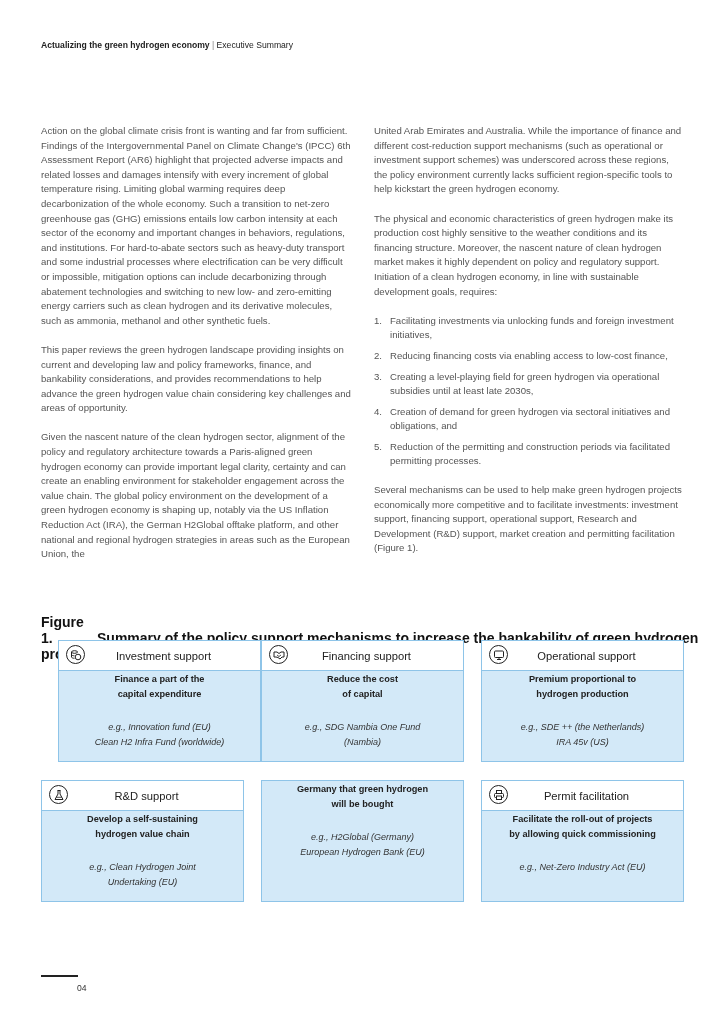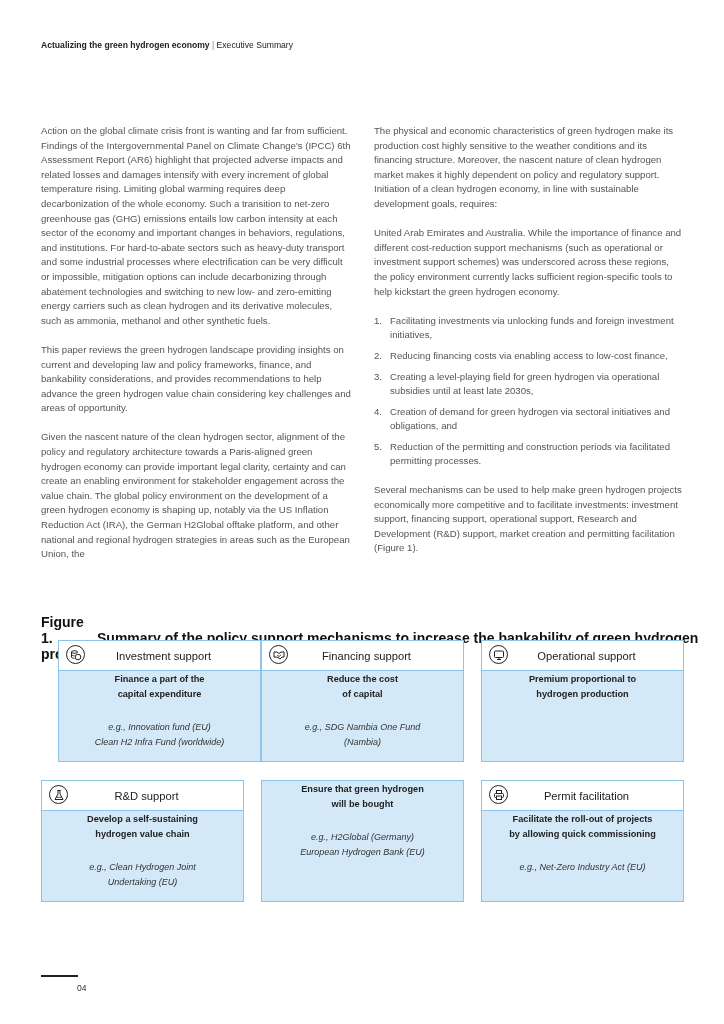--- a/index.html
+++ b/index.html
@@ -69,22 +69,22 @@
   <span>Executive Summary</span>
 </div>
 
 <div class="col left">
   <p>Action on the global climate crisis front is wanting and far from sufficient. Findings of the Intergovernmental Panel on Climate Change's (IPCC) 6th Assessment Report (AR6) highlight that projected adverse impacts and related losses and damages intensify with every increment of global temperature rising. Limiting global warming requires deep decarbonization of the whole economy. Such a transition to net-zero greenhouse gas (GHG) emissions entails low carbon intensity at each sector of the economy and important changes in behaviors, regulations, and institutions. For hard-to-abate sectors such as heavy-duty transport and some industrial processes where electrification can be very difficult or impossible, mitigation options can include decarbonizing through abatement technologies and switching to new low- and zero-emitting energy carriers such as clean hydrogen and its derivative molecules, such as ammonia, methanol and other synthetic fuels.</p>
   <p>This paper reviews the green hydrogen landscape providing insights on current and developing law and policy frameworks, finance, and bankability considerations, and provides recommendations to help advance the green hydrogen value chain considering key challenges and areas of opportunity.</p>
   <p>Given the nascent nature of the clean hydrogen sector, alignment of the policy and regulatory architecture towards a Paris-aligned green hydrogen economy can provide important legal clarity, certainty and can create an enabling environment for stakeholder engagement across the value chain. The global policy environment on the development of a green hydrogen economy is shaping up, notably via the US Inflation Reduction Act (IRA), the German H2Global offtake platform, and other national and regional hydrogen strategies in areas such as the European Union, the</p>
 </div>
 
 <div class="col right">
+  <p>United Arab Emirates and Australia. While the importance of finance and different cost-reduction support mechanisms (such as operational or investment support schemes) was underscored across these regions, the policy environment currently lacks sufficient region-specific tools to help kickstart the green hydrogen economy.</p>
   <p>The physical and economic characteristics of green hydrogen make its production cost highly sensitive to the weather conditions and its financing structure. Moreover, the nascent nature of clean hydrogen market makes it highly dependent on policy and regulatory support. Initiation of a clean hydrogen economy, in line with sustainable development goals, requires:</p>
-  <p>United Arab Emirates and Australia. While the importance of finance and different cost-reduction support mechanisms (such as operational or investment support schemes) was underscored across these regions, the policy environment currently lacks sufficient region-specific tools to help kickstart the green hydrogen economy.</p>
   <ol>
     <li><span class="num">1.</span><span>Facilitating investments via unlocking funds and foreign investment initiatives,</span></li>
     <li><span class="num">2.</span><span>Reducing financing costs via enabling access to low-cost finance,</span></li>
     <li><span class="num">3.</span><span>Creating a level-playing field for green hydrogen via operational subsidies until at least late 2030s,</span></li>
     <li><span class="num">4.</span><span>Creation of demand for green hydrogen via sectoral initiatives and obligations, and</span></li>
     <li><span class="num">5.</span><span>Reduction of the permitting and construction periods via facilitated permitting processes.</span></li>
   </ol>
   <p>Several mechanisms can be used to help make green hydrogen projects economically more competitive and to facilitate investments: investment support, financing support, operational support, Research and Development (R&amp;D) support, market creation and permitting facilitation (Figure 1).</p>
 </div>
 
@@ -141,20 +141,24 @@
           <rect x="1.5" y="2" width="9" height="6.5" rx="1" fill="none" stroke="#222" stroke-width="1"></rect>
           <path d="M4 10.5h4M6 8.5v2" stroke="#222" stroke-width="1"></path>
         </svg>
     </span>
     <span class="title">Operational support</span>
   </div>
   <div class="desc">
       <div>Premium proportional to</div>
       <div>hydrogen production</div>
     </div>
+  <div class="ex">
+      <div>e.g., SDE ++ (the Netherlands)</div>
+      <div>IRA 45v (US)</div>
+    </div>
 </div>
 
 <div class="card" style="left:41px; top:780px;">
   <div class="card-head">
     <span class="icon">
       <svg width="12" height="12" viewBox="0 0 12 12">
           <path d="M4.5 1.5h3M5 1.5v3.5L2 10.5h8L7 5V1.5" fill="none" stroke="#222" stroke-width="1"></path>
           <path d="M3.3 8.3h5.4" stroke="#222" stroke-width="0.8"></path>
         </svg>
     </span>
@@ -165,21 +169,21 @@
       <div>hydrogen value chain</div>
     </div>
   <div class="ex">
       <div>e.g., Clean Hydrogen Joint</div>
       <div>Undertaking (EU)</div>
     </div>
 </div>
 
 <div class="card" style="left:261px; top:780px;">
   <div class="desc">
-      <div>Ensure that green hydrogen</div>
+      <div>Germany that green hydrogen</div>
       <div>will be bought</div>
     </div>
   <div class="ex">
       <div>e.g., H2Global (Germany)</div>
       <div>European Hydrogen Bank (EU)</div>
     </div>
 </div>
 
 <div class="card" style="left:481px; top:780px;">
   <div class="card-head">

